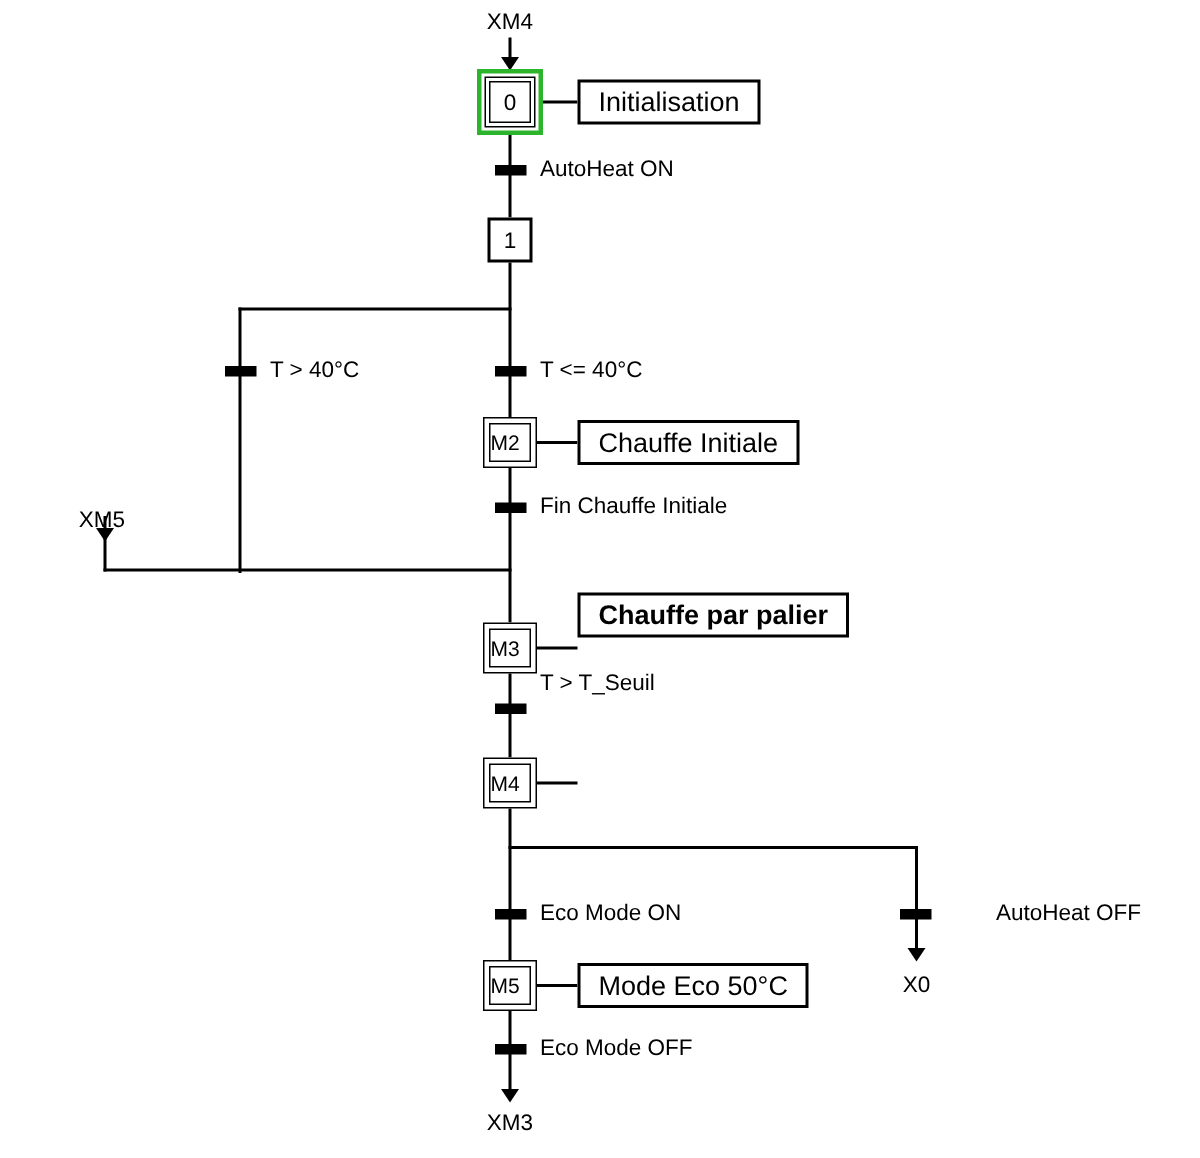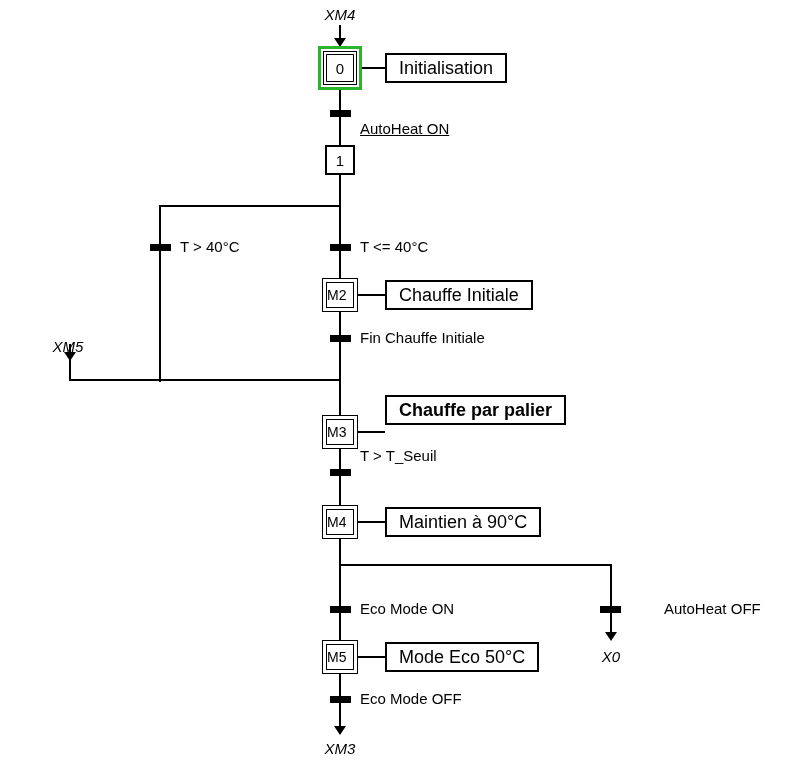--- a/index.html
+++ b/index.html
@@ -4,21 +4,21 @@
 <style>
   html,body { margin:0; padding:0; background:#fff; }
   #canvas {
     position:relative; width:800px; height:772px; background:#ffffff;
     font-family:"Liberation Sans", sans-serif; color:#000;
   }
   .vline { position:absolute; width:2px; background:#000; }
   .hline { position:absolute; height:2px; background:#000; }
   .tbar  { position:absolute; width:21px; height:7px; background:#000; }
   .tlabel{ position:absolute; font-size:15px; line-height:18px; white-space:nowrap; }
-  .jump  { position:absolute; font-size:15px; line-height:18px; white-space:nowrap;font-style:italic; }
+  .jump  { position:absolute; font-size:15px; line-height:18px; white-space:nowrap; }
   .arrow-down { position:absolute; width:0; height:0;
     border-left:6px solid transparent; border-right:6px solid transparent;
     border-top:9px solid #000; }
   .step { position:absolute; border:2px solid #000; background:#fff;
     box-sizing:border-box; display:flex; align-items:center; justify-content:center;
     font-size:15px; }
   .step0 { position:absolute; width:44px; height:44px; border:3px solid #2cb52c;
     background:#fff; box-sizing:border-box; padding:2px; }
   .step0-mid { width:100%; height:100%; border:1px solid #000; box-sizing:border-box; padding:2px; }
   .step0-inner { width:100%; height:100%; border:1px solid #000; box-sizing:border-box;
@@ -45,21 +45,21 @@
       <div class="step0-inner">
         <span>0</span>
       </div>
     </div>
   </div>
   <div class="hline" style="left:362px; top:67px; width:23px;"></div>
   <div class="action" style="left:385px; top:53px;">Initialisation</div>
 
   <div class="vline" style="left:339px; top:90px; height:55px;"></div>
   <div class="tbar" style="left:330px; top:110px;"></div>
-  <div class="tlabel" style="left:360px; top:120px;text-decoration:underline;">AutoHeat ON</div>
+  <div class="tlabel" style="left:360px; top:104px;">AutoHeat ON</div>
 
   <div class="step" style="left:325px; top:145px; width:30px; height:30px;">
     <span>1</span>
   </div>
 
   <div class="vline" style="left:339px; top:175px; height:103px;"></div>
   <div class="hline" style="left:159px; top:205px; width:182px;"></div>
   <div class="vline" style="left:159px; top:205px; height:177px;"></div>
 
   <div class="tbar" style="left:150px; top:244px;"></div>
@@ -96,21 +96,20 @@
   <div class="vline" style="left:339px; top:449px; height:56px;"></div>
   <div class="tbar" style="left:330px; top:469px;"></div>
   <div class="tlabel" style="left:360px; top:447px;">T &gt; T_Seuil</div>
 
   <div class="macro" style="left:322px; top:505px;">
     <div class="macro-inner">
       <span>M4</span>
     </div>
   </div>
   <div class="hline" style="left:358px; top:521px; width:27px;"></div>
-  <div class="action" style="left:385px; top:507px;">Maintien à 90°C</div>
 
   <div class="vline" style="left:339px; top:539px; height:101px;"></div>
   <div class="hline" style="left:339px; top:564px; width:273px;"></div>
   <div class="vline" style="left:610px; top:564px; height:70px;"></div>
 
   <div class="tbar" style="left:330px; top:606px;"></div>
   <div class="tlabel" style="left:360px; top:600px;">Eco Mode ON</div>
 
   <div class="tbar" style="left:600px; top:606px;"></div>
   <div class="tlabel" style="left:664px; top:600px;">AutoHeat OFF</div>

